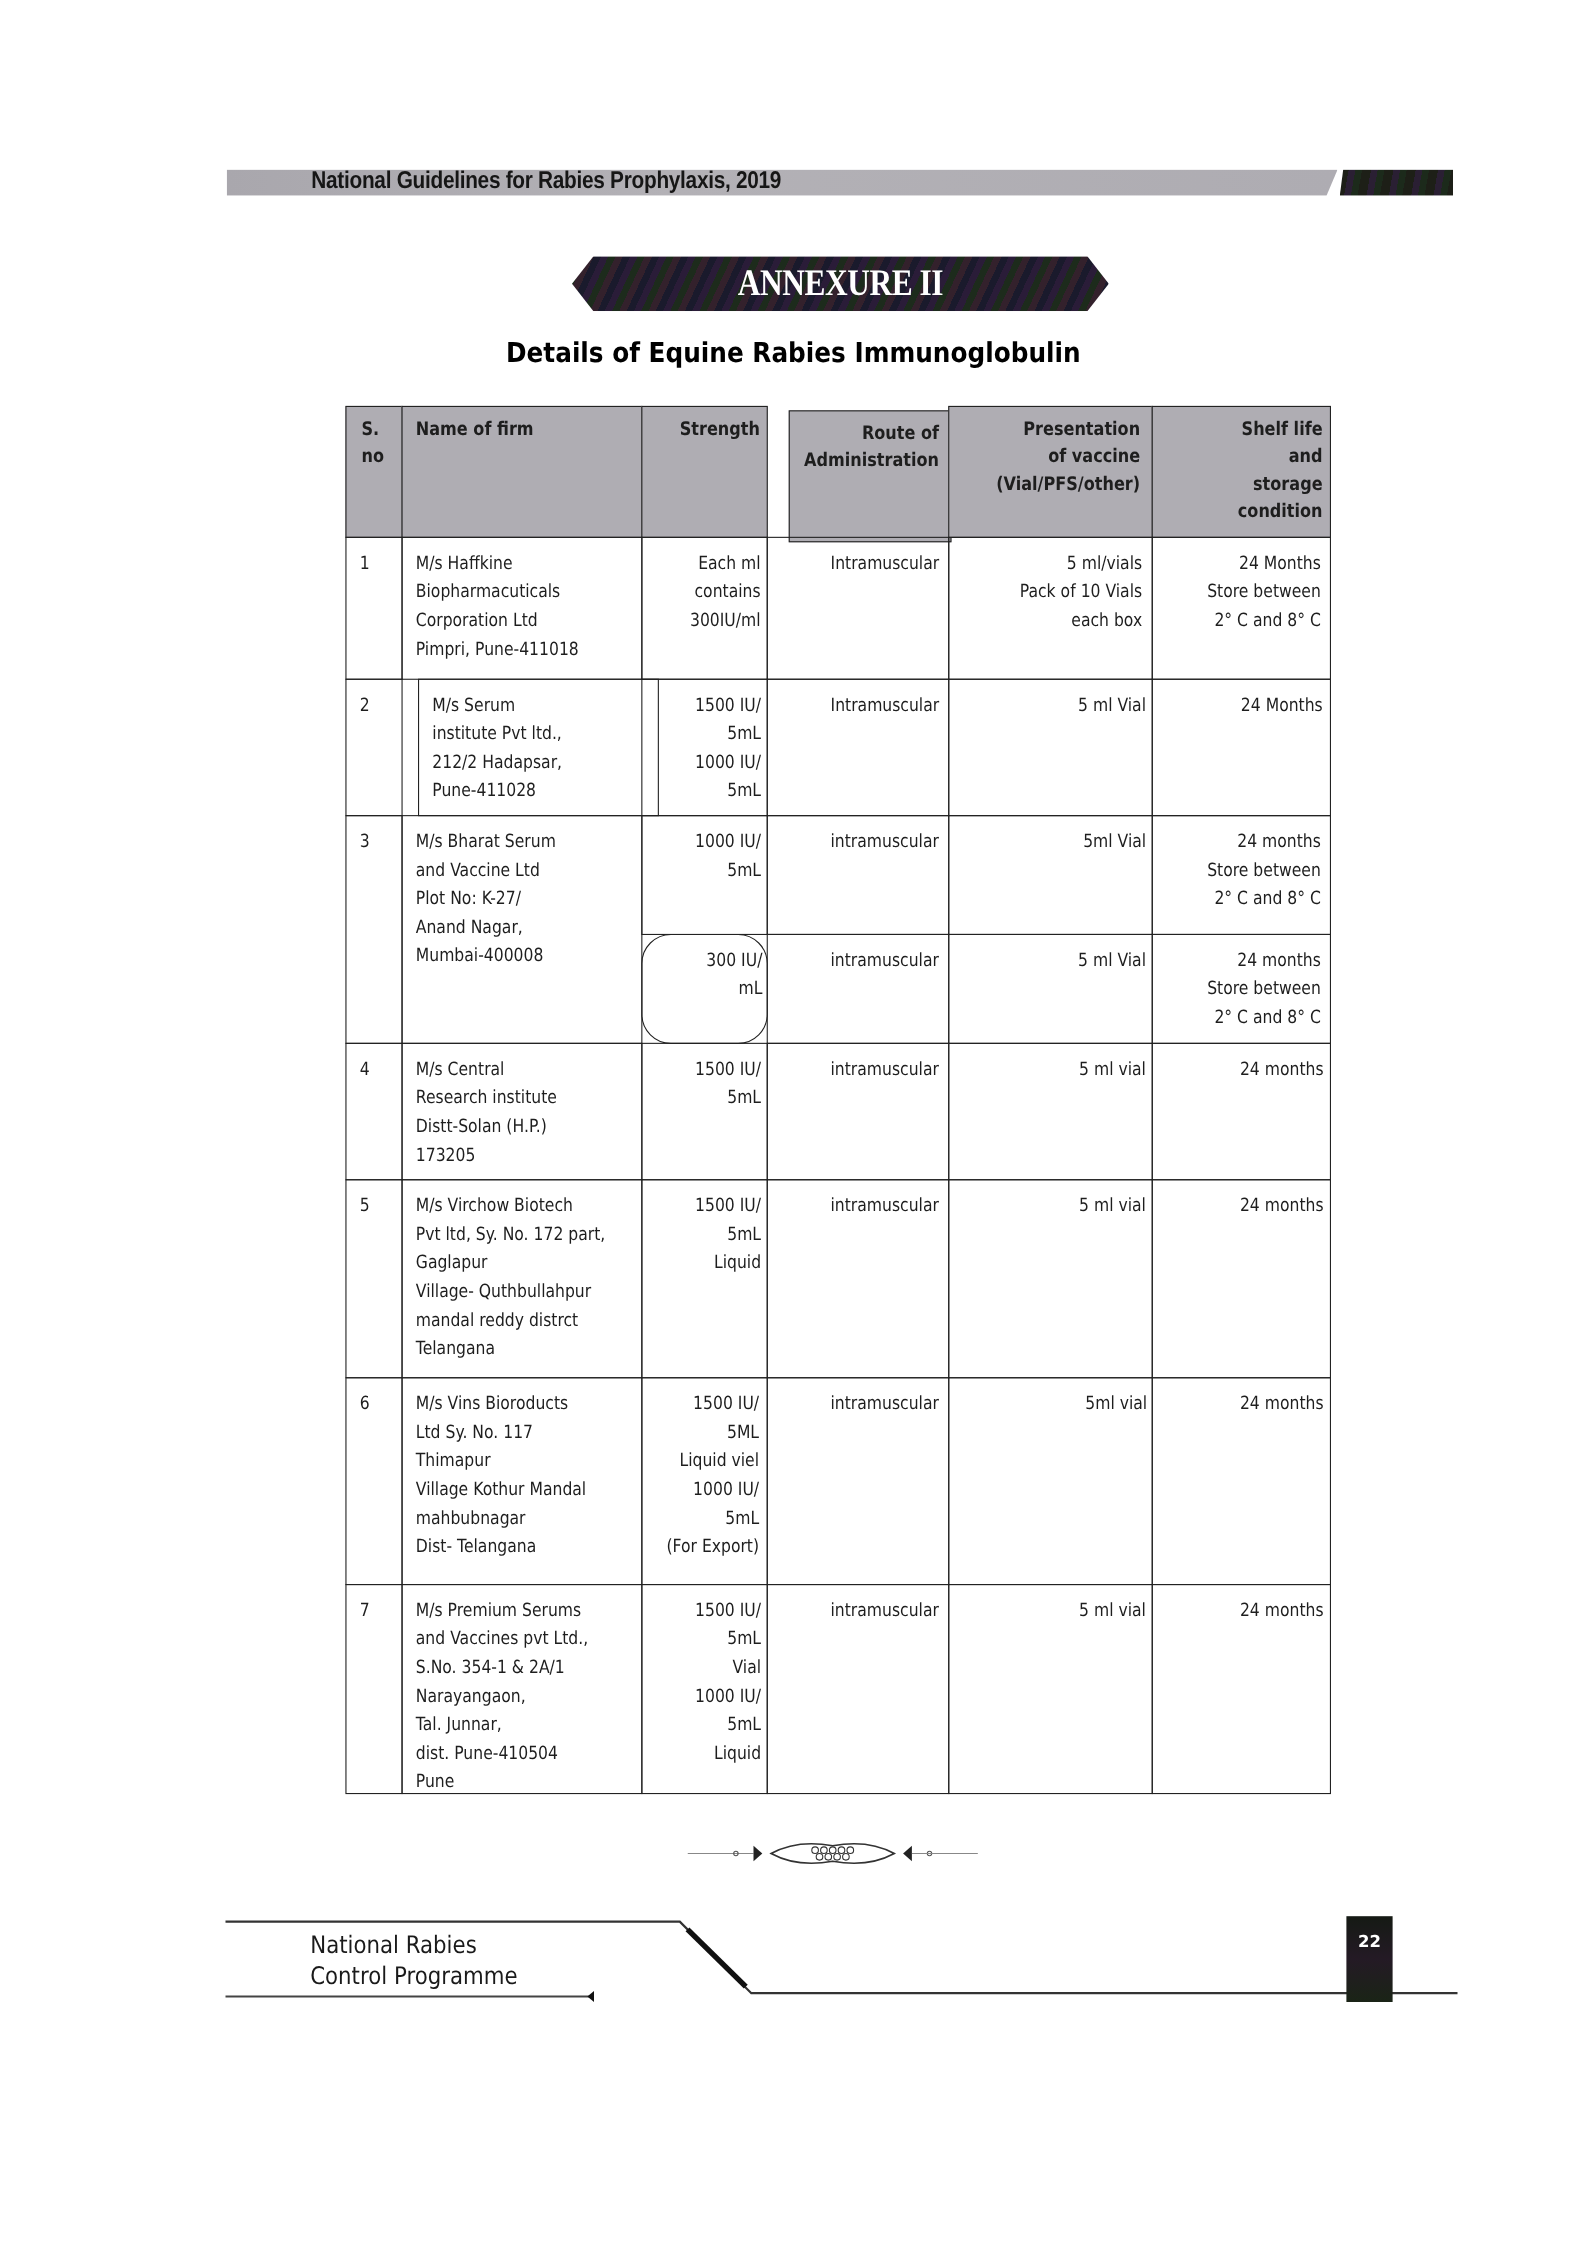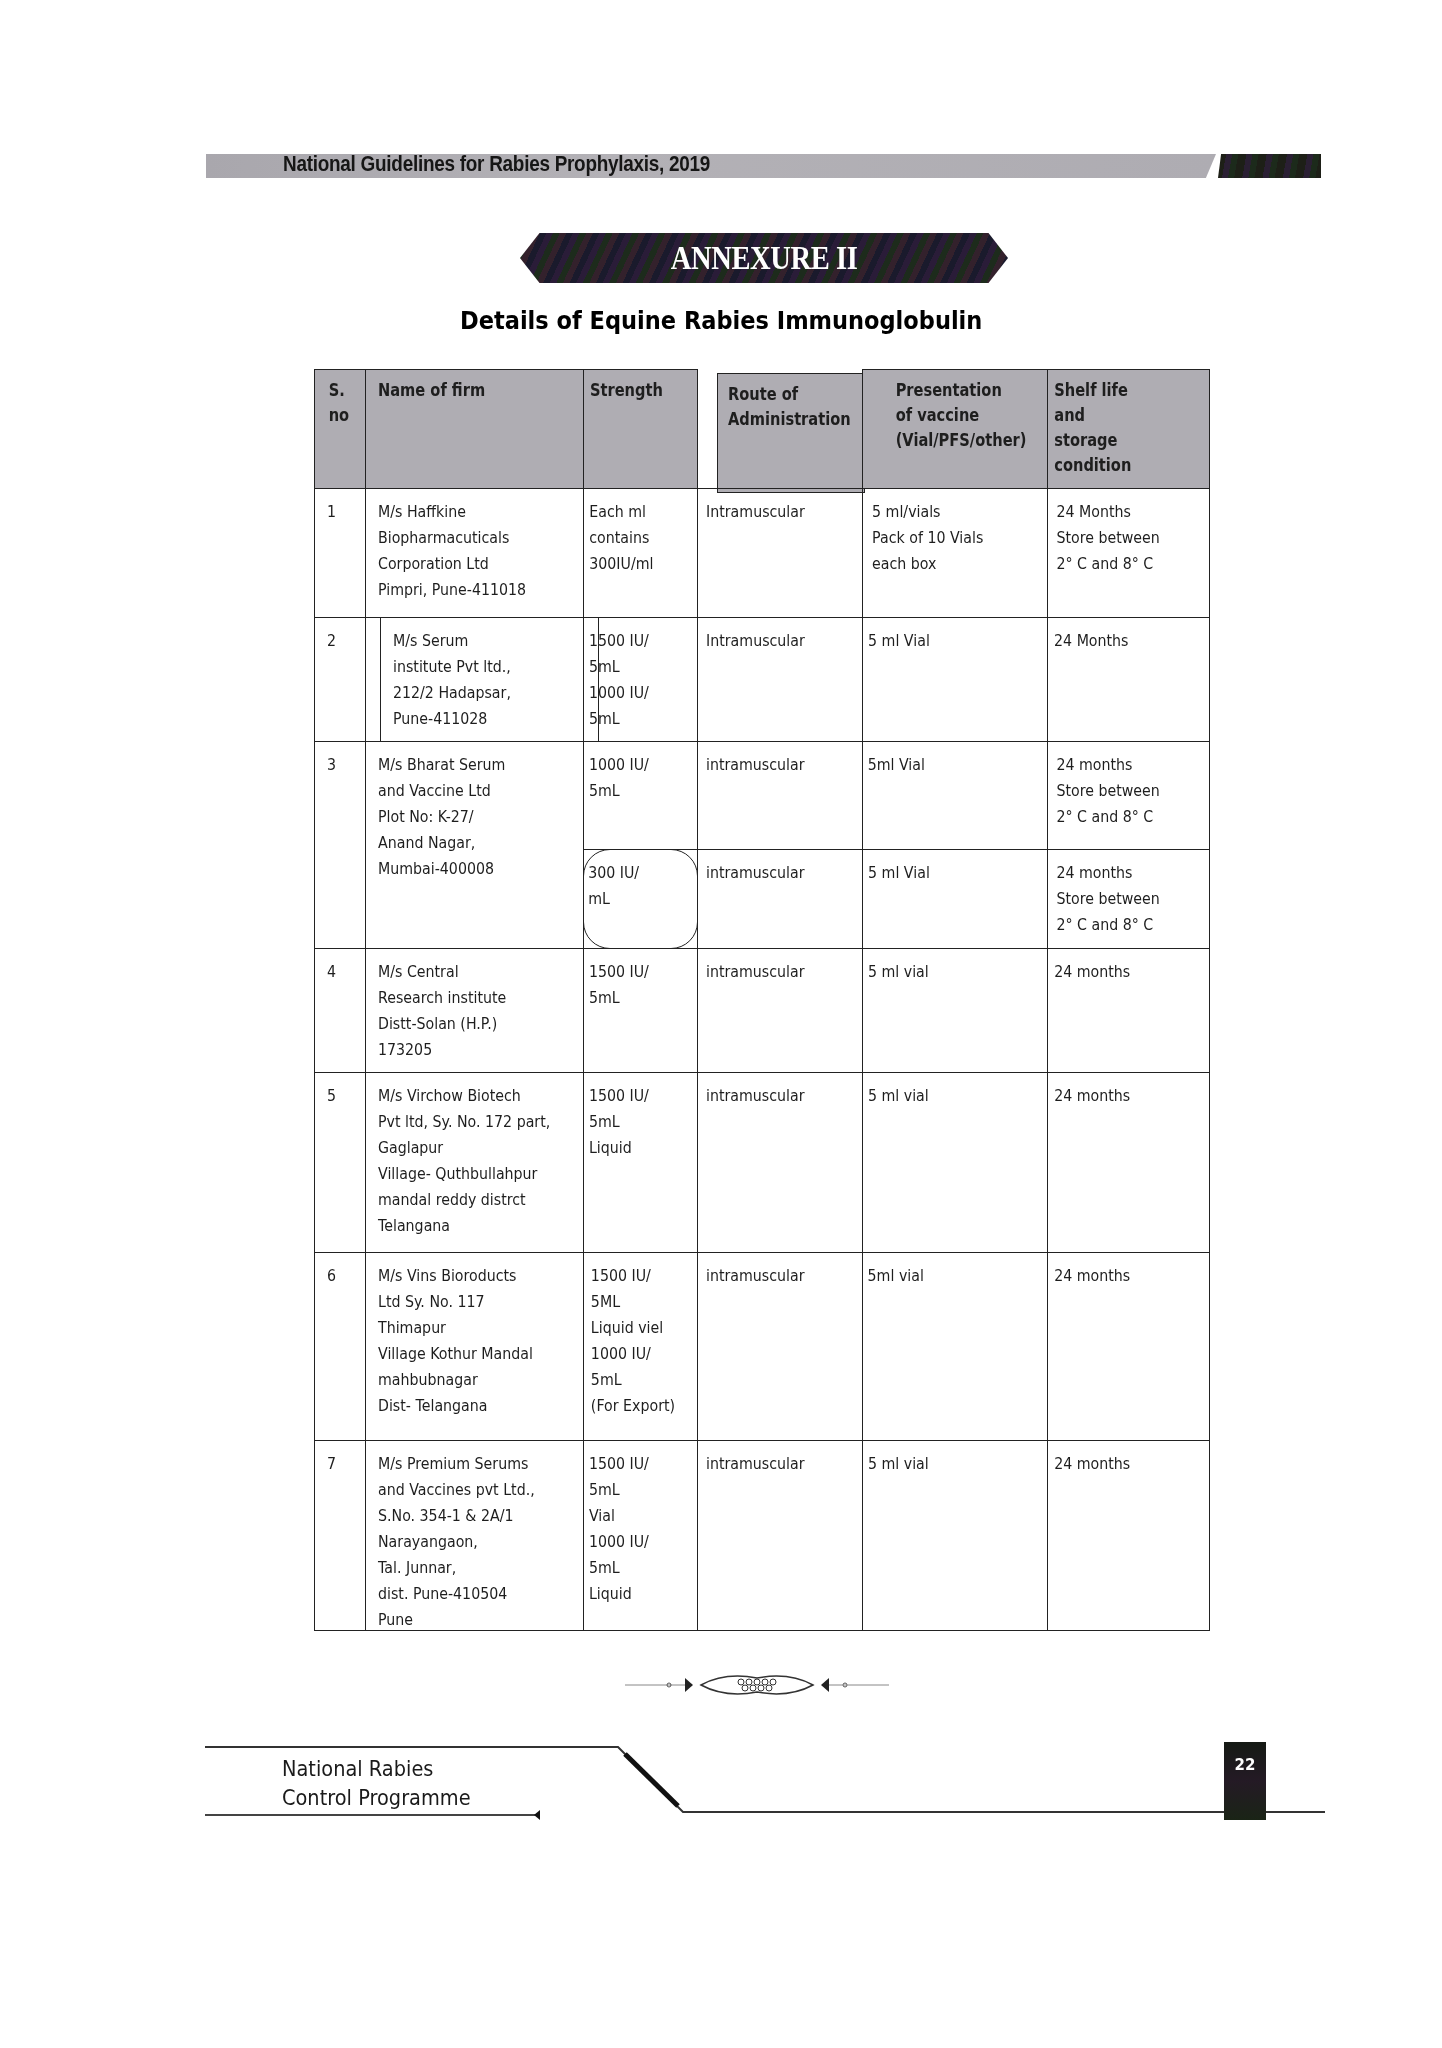--- a/index.html
+++ b/index.html
@@ -53,21 +53,21 @@
     .cell {
       position: absolute; box-sizing: border-box;
       border: 1.5px solid #222;
       font-family: "DejaVu Sans", "Liberation Sans", sans-serif;
       font-size: 16.5px; line-height: 26px; color: #1e1e1e;
       padding-top: 10px; white-space: pre-line;
     }
     .cell .t { display: inline-block; transform: scaleX(0.86); }
     .left { text-align: left; padding-left: 12px; }
     .left .t { transform-origin: left top; }
-    .center { text-align: left; text-decoration: underline; }
+    .center { text-align: right; text-decoration: underline; }
     .center .t { transform-origin: center top; }
     .th {
       background: #afadb3;
       font-weight: bold; font-size: 17px; line-height: 25px; padding-top: 8px;
     }
     .th.sn { padding-left: 12px; }
 
     
     .orn { left: 625px; top: 1672px; width: 264px; height: 26px; }
 

